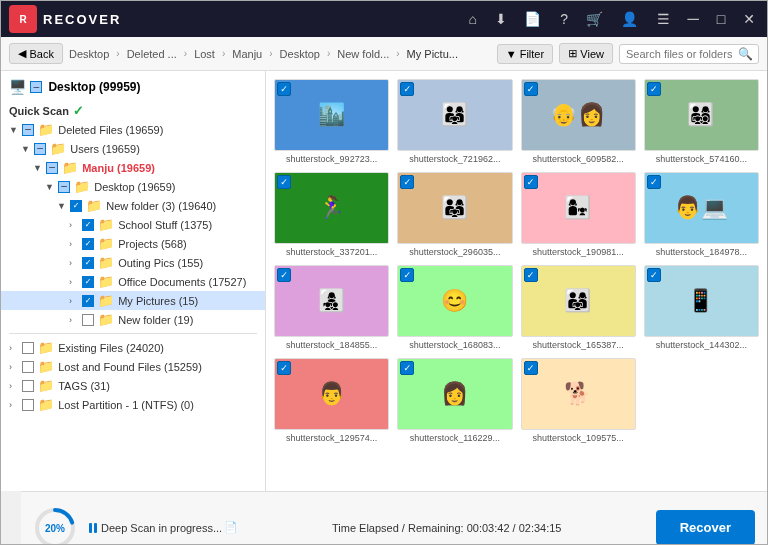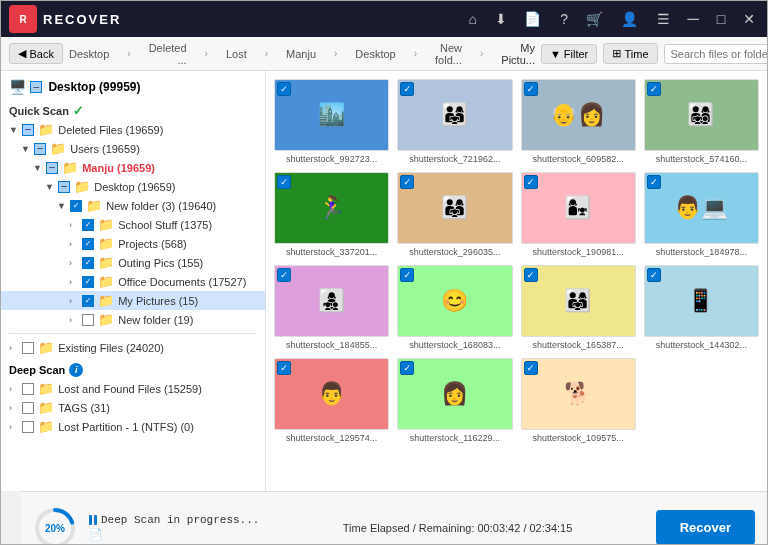--- a/index.html
+++ b/index.html
@@ -69,21 +69,21 @@
       padding: 3px 8px;
       cursor: pointer;
       font-size: 11px;
       display: flex;
       align-items: center;
       gap: 3px;
     }
     .breadcrumb {
       display: flex;
       align-items: center;
-      gap: 18px;
+      gap: 7px;
       flex: 1;
       font-size: 11px;
       color: #333;
       text-align: right;
     }
     .bc-item { cursor: pointer; color: #555; }
     .bc-sep { color: #999; font-size: 10px; }
     .bc-current { color: #333; font-weight: 500; }
     .filter-btn, .view-btn {
       background: #e8e8e8;
@@ -280,24 +280,23 @@
     .progress-text {
       position: absolute;
       top: 50%; left: 50%;
       transform: translate(-50%, -50%);
       font-size: 10px;
       font-weight: bold;
       color: #0078d4;
     }
     .scan-info {
       display: flex;
-      flex-direction: column;
+      flex-direction: row;
       gap: 2px;
       flex-shrink: 0;
-      font-family: Liberation Mono, monospace;
     }
     .scan-row {
       display: flex;
       align-items: center;
       gap: 4px;
       font-size: 11px;
       color: #333;
     }
     .pause-icon {
       display: flex;
@@ -379,21 +378,21 @@
     <span class="bc-item">New fold...</span>
     <span class="bc-sep">›</span>
     <span class="bc-current">My Pictu...</span>
   </div>
   <button class="filter-btn">
     <span>▼</span>
     <span>Filter</span>
   </button>
   <button class="view-btn">
     <span>⊞</span>
-    <span>Time</span>
+    <span>View</span>
   </button>
   <div class="search-wrap">
     <input type="text" class="search-box" placeholder="Search files or folders" style="">
     <span class="search-icon-inner">🔍</span>
   </div>
 </div>
 
 <div id="main">
 
   <div id="sidebar">
@@ -486,24 +485,20 @@
 
     <div class="divider"></div>
 
     <div class="tree-item indent1">
       <span class="arrow">›</span>
       <span class="checkbox cb-unchecked"></span>
       <span class="folder-icon folder-yellow">📁</span>
       <span class="tree-label">Existing Files (24020)</span>
     </div>
 
-    <div class="deep-scan-label">
-      <span>Deep Scan</span>
-      <span class="info-icon">i</span>
-    </div>
 
     <div class="tree-item indent1">
       <span class="arrow">›</span>
       <span class="checkbox cb-unchecked"></span>
       <span class="folder-icon folder-yellow">📁</span>
       <span class="tree-label">Lost and Found Files (15259)</span>
     </div>
 
     <div class="tree-item indent1">
       <span class="arrow">›</span>

